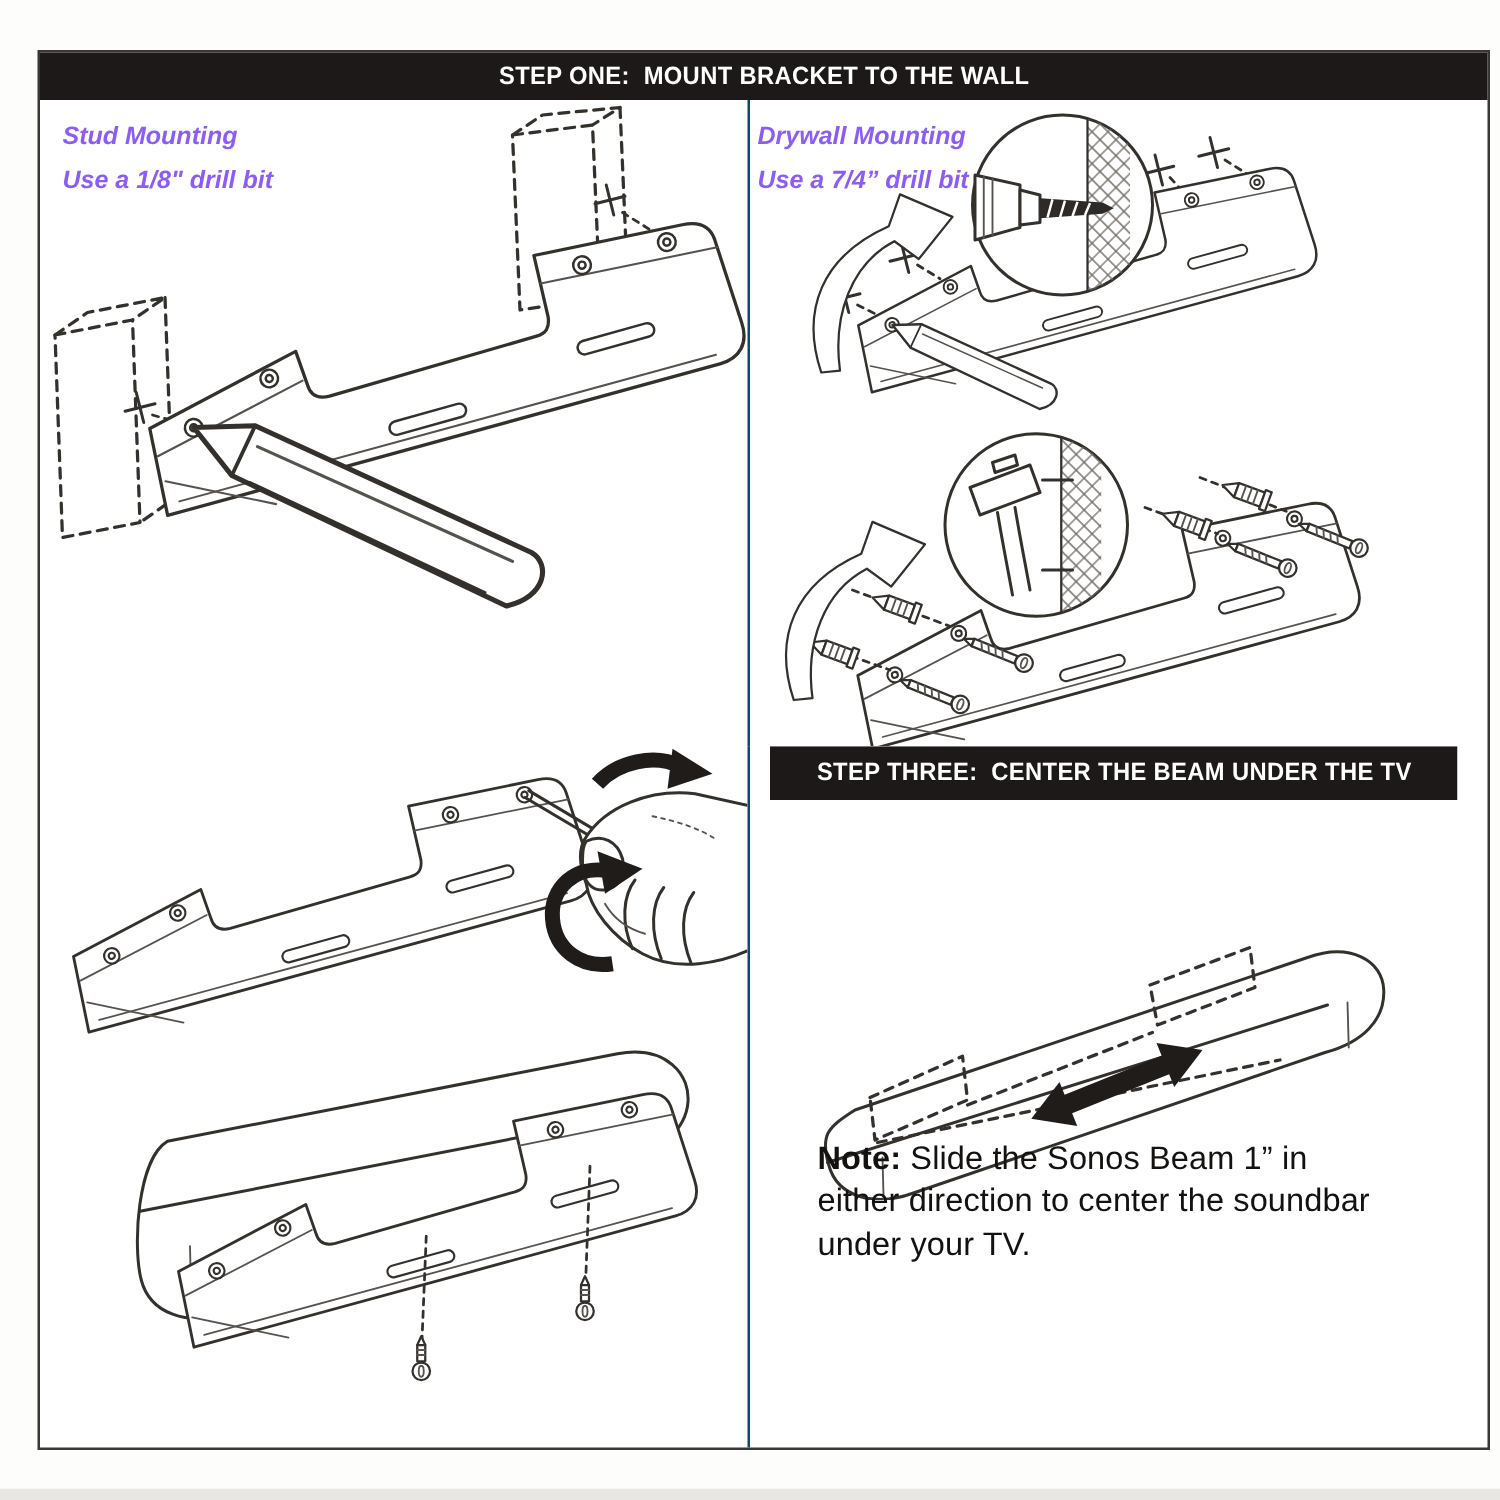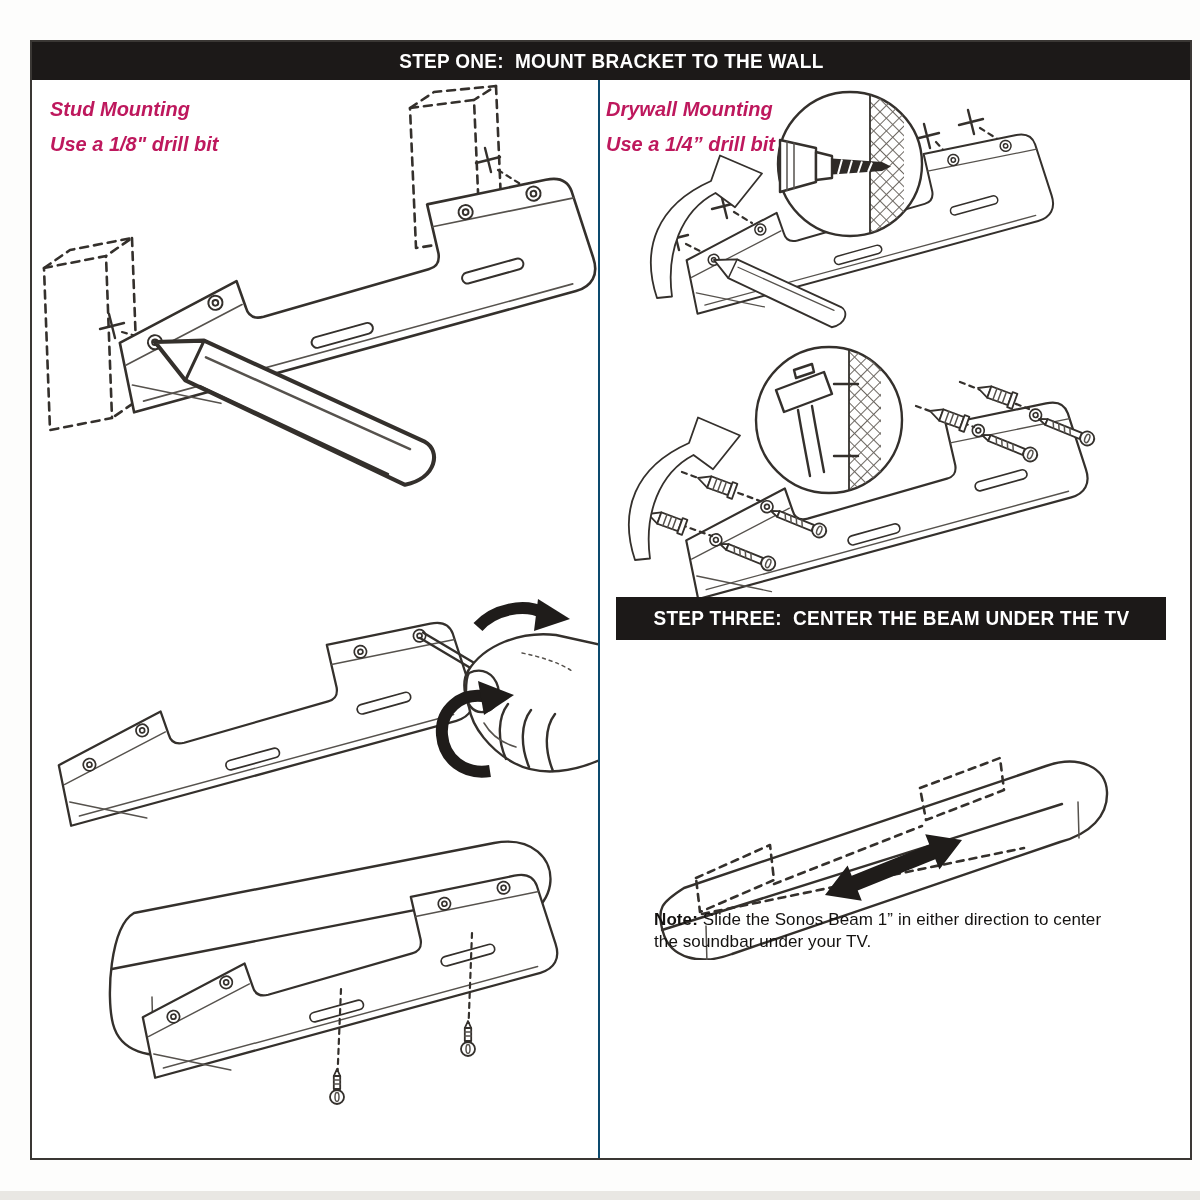--- a/index.html
+++ b/index.html
@@ -23,27 +23,27 @@
   .banner.small{height:43px;}
   .row{display:flex;}
   .row-one{height:517px;}
   .row-two{height:561px;}
   .panel{position:relative;width:566px;overflow:hidden;}
   .panel.rightside{border-left:2px solid #0c4a6e;}
   .panel-two .banner.small{margin-right:14px;}
   .panel-three .banner.small{margin-left:16px;}
   .heading{
     position:absolute;top:12px;font-style:italic;font-weight:bold;font-size:20px;
-    line-height:1.75;color:#be185d;z-index:5;
+    line-height:1.75;color:#8b5cf6;z-index:5;
   }
   .heading.stud{left:18px;}
   .heading.drywall{left:6px;}
   .scene{display:block;}
   .note{
-    position:absolute;left:54px;top:312px;width:462px;font-size:17px;line-height:1.32;
+    position:absolute;left:54px;top:312px;width:462px;font-size:26px;line-height:1.32;
     color:#141210;letter-spacing:.1px;
   }
   .note .lbl{font-weight:bold;}
   .page-edge{position:absolute;left:0;bottom:0;width:1200px;height:9px;background:#e9e7e3;}
   
   svg .ln{stroke:var(--ink);stroke-width:2.4;fill:none;stroke-linecap:round;stroke-linejoin:round;}
   svg .shp{stroke:var(--ink);stroke-width:2.4;fill:#fff;stroke-linecap:round;stroke-linejoin:round;}
   svg .thin{stroke-width:1.5;stroke:#56524d;}
   svg .t2{stroke-width:1.8;}
   svg .dashstud{stroke-dasharray:8 6;stroke-width:2.6;}
@@ -155,21 +155,21 @@
         <path class="ln lead" d="M466,90 L498,110"></path>
         <use href="#sym-bracket" transform="translate(66,125) rotate(-8.1) scale(1.09)"></use>
         <use href="#sym-pencil" transform="translate(123,262) scale(1.7)"></use>
         <path class="ln" d="M168,306 L356,394"></path>
       </svg>
     </section>
 
     <section class="panel rightside panel-drywall">
       <div class="heading drywall">
         <div>Drywall Mounting</div>
-        <div>Use a 1/4” drill bit</div>
+        <div>Use a 7/4” drill bit</div>
       </div>
       <svg class="scene" viewBox="0 0 566 258" width="566" height="258">
         <use href="#sym-cross" transform="translate(76,158)"></use>
         <use href="#sym-cross" transform="translate(124,126)"></use>
         <use href="#sym-cross" transform="translate(327,56)"></use>
         <use href="#sym-cross" transform="translate(371,42)"></use>
         <path class="ln lead" d="M86,164 L106,174 M134,132 L152,143 M336,62 L347,74 M380,48 L399,60"></path>
         <use href="#sym-bracket" transform="translate(70,74) rotate(-8) scale(0.84)"></use>
         <use href="#sym-pencil" transform="translate(114,180) scale(0.8)"></use>
 

